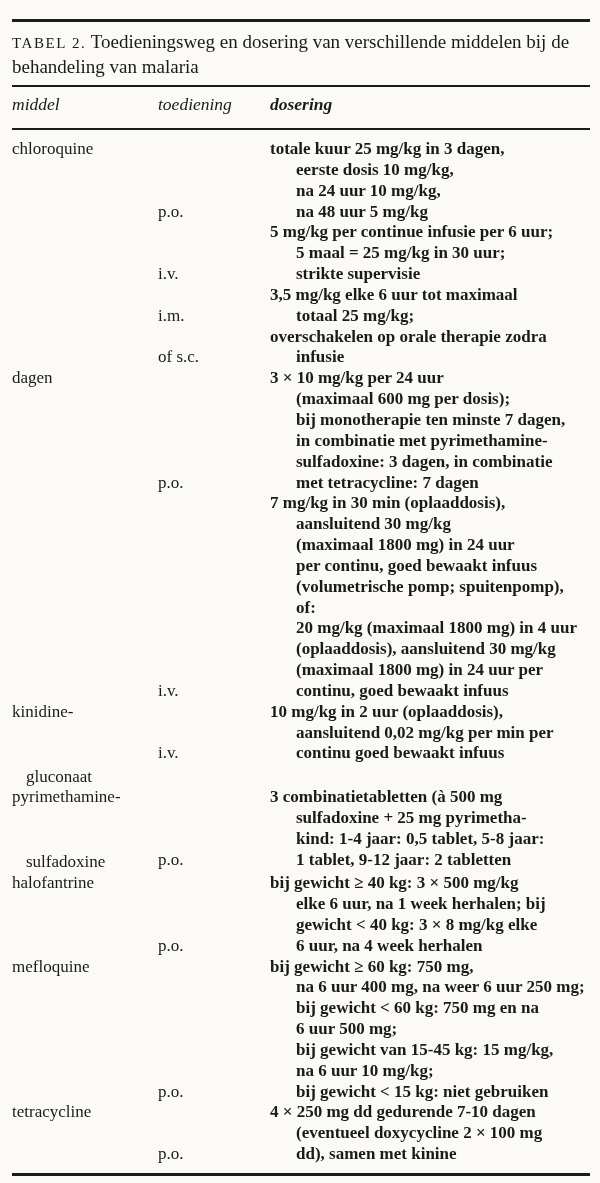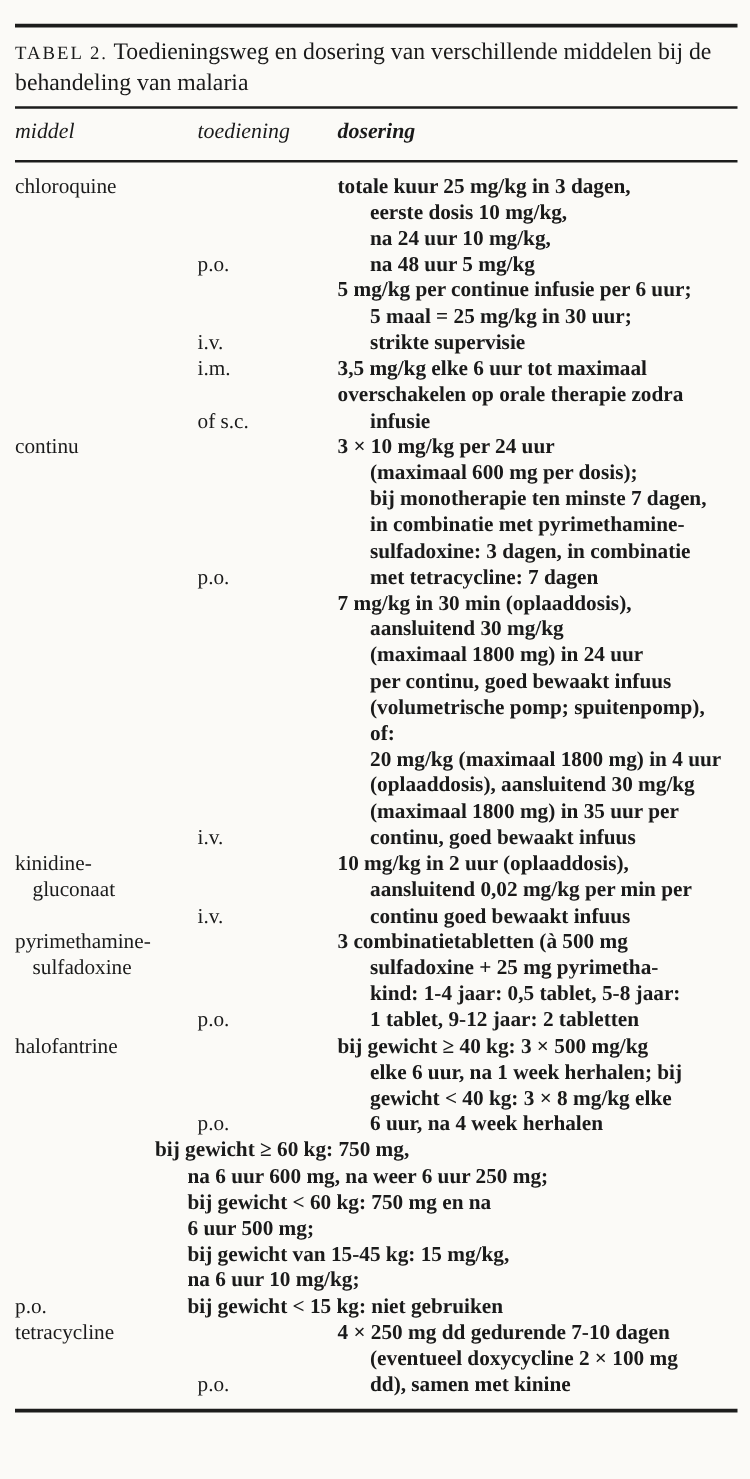--- a/index.html
+++ b/index.html
@@ -58,21 +58,21 @@
 
   
   .tbody {
     padding-top: 9px;
     font-size: 17px;
   }
   .tbody, .tbody div { line-height: 20.85px; }
 
   .drug-row { display: flex; align-items: flex-start; }
 
-  .middel-line.cont { padding-left: 14px; }
+  .middel-line.cont { padding-left: 14px; margin-top: 44px; }
 
   .entries { flex: 1 1 auto; min-width: 0; }
   .entry { display: flex; align-items: flex-end; }
 
   .dose-line.cont { padding-left: 26px; }
 
   .tbody-wrap { padding-bottom: 8px; }
 </style>
 </head>
 <body>
@@ -117,34 +117,35 @@
               <div class="col-dose">
                 <div class="dose-line">5 mg/kg per continue infusie per 6 uur;</div>
                 <div class="dose-line cont">5 maal = 25 mg/kg in 30 uur;</div>
                 <div class="dose-line cont">strikte supervisie</div>
               </div>
             </div>
             <div class="entry">
               <div class="col-route">i.m.</div>
               <div class="col-dose">
                 <div class="dose-line">3,5 mg/kg elke 6 uur tot maximaal</div>
+                <div class="dose-line cont">totaal 25 mg/kg;</div>
               </div>
             </div>
             <div class="entry">
               <div class="col-route">of s.c.</div>
               <div class="col-dose">
                 <div class="dose-line">overschakelen op orale therapie zodra</div>
                 <div class="dose-line cont">infusie</div>
               </div>
             </div>
           </div>
         </div>
         <div class="drug-row">
           <div class="col-middel">
-            <div class="middel-line">continu</div>
+            <div class="middel-line">dagen</div>
           </div>
           <div class="entries">
             <div class="entry">
               <div class="col-route">p.o.</div>
               <div class="col-dose">
                 <div class="dose-line">3 × 10 mg/kg per 24 uur</div>
                 <div class="dose-line cont">(maximaal 600 mg per dosis);</div>
                 <div class="dose-line cont">bij monotherapie ten minste 7 dagen,</div>
                 <div class="dose-line cont">in combinatie met pyrimethamine-</div>
                 <div class="dose-line cont">sulfadoxine: 3 dagen, in combinatie</div>
@@ -155,21 +156,21 @@
               <div class="col-route">i.v.</div>
               <div class="col-dose">
                 <div class="dose-line">7 mg/kg in 30 min (oplaaddosis),</div>
                 <div class="dose-line cont">aansluitend 30 mg/kg</div>
                 <div class="dose-line cont">(maximaal 1800 mg) in 24 uur</div>
                 <div class="dose-line cont">per continu, goed bewaakt infuus</div>
                 <div class="dose-line cont">(volumetrische pomp; spuitenpomp),</div>
                 <div class="dose-line cont">of:</div>
                 <div class="dose-line cont">20 mg/kg (maximaal 1800 mg) in 4 uur</div>
                 <div class="dose-line cont">(oplaaddosis), aansluitend 30 mg/kg</div>
-                <div class="dose-line cont">(maximaal 1800 mg) in 35 uur per</div>
+                <div class="dose-line cont">(maximaal 1800 mg) in 24 uur per</div>
                 <div class="dose-line cont">continu, goed bewaakt infuus</div>
               </div>
             </div>
           </div>
         </div>
         <div class="drug-row">
           <div class="col-middel">
             <div class="middel-line">kinidine-</div>
             <div class="middel-line cont">gluconaat</div>
           </div>
@@ -211,26 +212,29 @@
               <div class="col-dose">
                 <div class="dose-line">bij gewicht ≥ 40 kg: 3 × 500 mg/kg</div>
                 <div class="dose-line cont">elke 6 uur, na 1 week herhalen; bij</div>
                 <div class="dose-line cont">gewicht &lt; 40 kg: 3 × 8 mg/kg elke</div>
                 <div class="dose-line cont">6 uur, na 4 week herhalen</div>
               </div>
             </div>
           </div>
         </div>
         <div class="drug-row">
+          <div class="col-middel">
+            <div class="middel-line">mefloquine</div>
+          </div>
           <div class="entries">
             <div class="entry">
               <div class="col-route">p.o.</div>
               <div class="col-dose">
                 <div class="dose-line">bij gewicht ≥ 60 kg: 750 mg,</div>
-                <div class="dose-line cont">na 6 uur 600 mg, na weer 6 uur 250 mg;</div>
+                <div class="dose-line cont">na 6 uur 400 mg, na weer 6 uur 250 mg;</div>
                 <div class="dose-line cont">bij gewicht &lt; 60 kg: 750 mg en na</div>
                 <div class="dose-line cont">6 uur 500 mg;</div>
                 <div class="dose-line cont">bij gewicht van 15-45 kg: 15 mg/kg,</div>
                 <div class="dose-line cont">na 6 uur 10 mg/kg;</div>
                 <div class="dose-line cont">bij gewicht &lt; 15 kg: niet gebruiken</div>
               </div>
             </div>
           </div>
         </div>
         <div class="drug-row">

